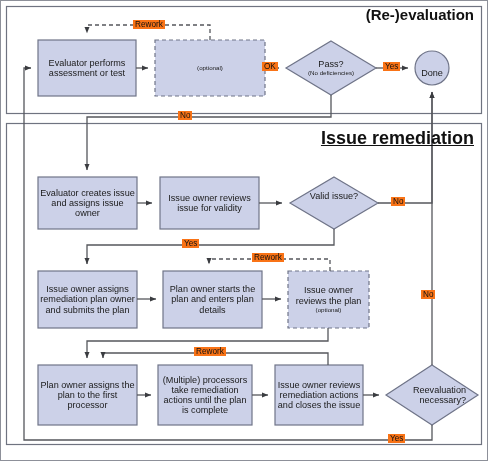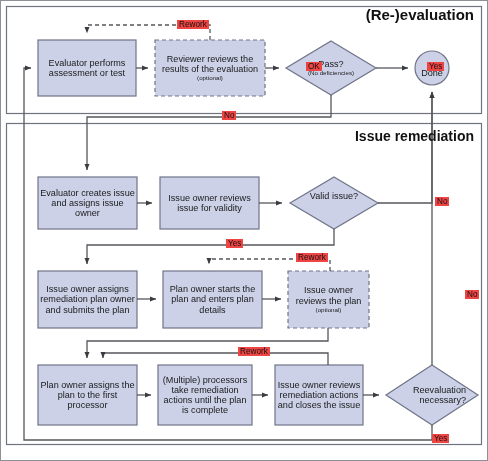--- a/index.html
+++ b/index.html
@@ -33,35 +33,34 @@
     line-height: 1.12;
   }
   .proc-label { font-size: 9.1px; }
   .dec-label  { font-size: 9.1px; }
   .term-label { font-size: 9.1px; }
   .sub        { font-size: 6.2px; display:block; margin-top:1px; }
   .edge-label {
     position: absolute;
     font-size: 8.2px;
     color: #111111;
-    background: #ef4444;
+    background: #f97316;
     padding: 0 2px;
     white-space: nowrap;
     pointer-events: none;
-    margin-left: 44px;
   }
   .lane-title {
     position: absolute;
     font-weight: bold;
     color: #111111;
     white-space: nowrap;
     pointer-events: none;
   }
   #lane-title-0 { font-size: 15px; right: 14px; top: 6px; }
-  #lane-title-1 { font-size: 14px; right: 14px; top: 128px; }
+  #lane-title-1 { font-size: 18px; right: 14px; top: 128px; text-decoration: underline; }
 </style>
 </head>
 <body>
 
 <div id="canvas">
 
   <svg id="flow-svg" viewBox="0 0 488 461" xmlns="http://www.w3.org/2000/svg">
     <defs>
       <marker id="arrow" markerWidth="7" markerHeight="7" refX="6.2" refY="3" orient="auto" markerUnits="userSpaceOnUse">
         <path d="M0,0.4 L6.4,3 L0,5.6 z" fill="#3a3c40"></path>
@@ -130,21 +129,20 @@
 
       <path d="M432,425 L432,440 L24,440 L24,68 L31,68" marker-end="url(#arrow)"></path>
     </g>
   </svg>
 
   <div class="node-label proc-label" style="left:40px; top:42px; width:94px; height:52px;justify-content:center;">
     <span>Evaluator performs assessment or test</span>
   </div>
 
   <div class="node-label proc-label" style="left:157px; top:42px; width:106px; height:52px; flex-direction:column;">
-    <span>Reviewer reviews the results of the evaluation</span>
     <span class="sub">(optional)</span>
   </div>
 
   <div class="node-label dec-label" style="left:291px; top:48px; width:80px; height:40px; flex-direction:column;">
     <span>Pass?</span>
     <span class="sub">(No deficiencies)</span>
   </div>
 
   <div class="node-label term-label" style="left:413px; top:58px; width:38px; height:20px;align-items:flex-end;">
     <span>Done</span>

